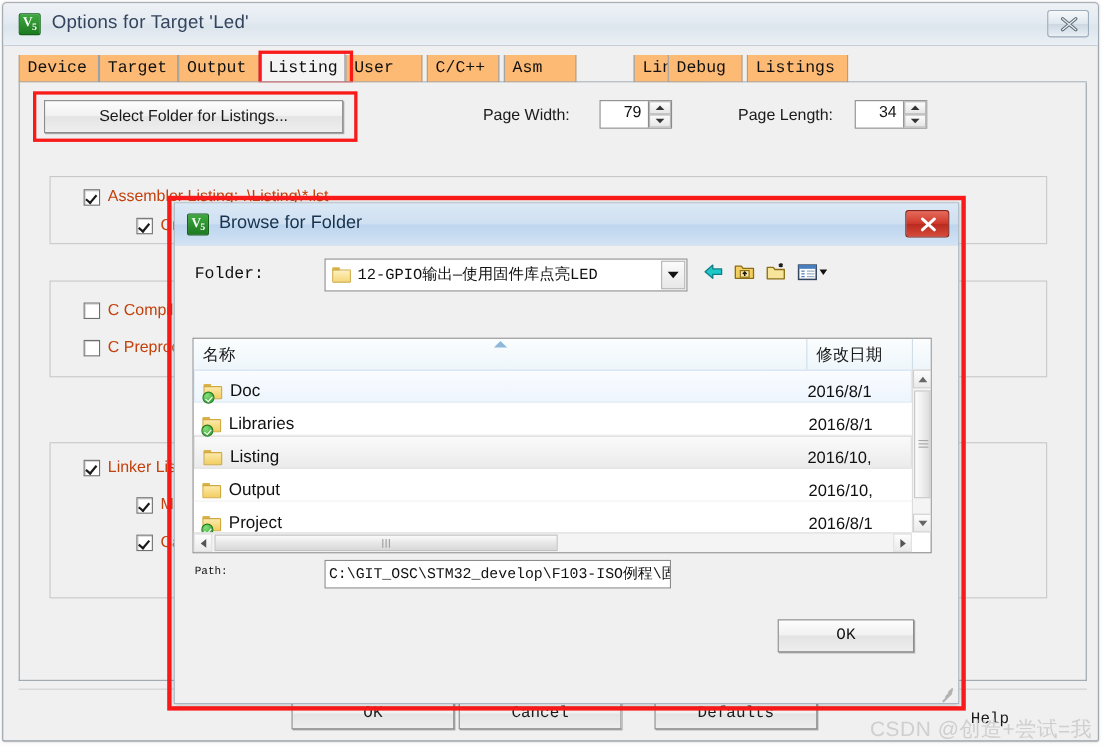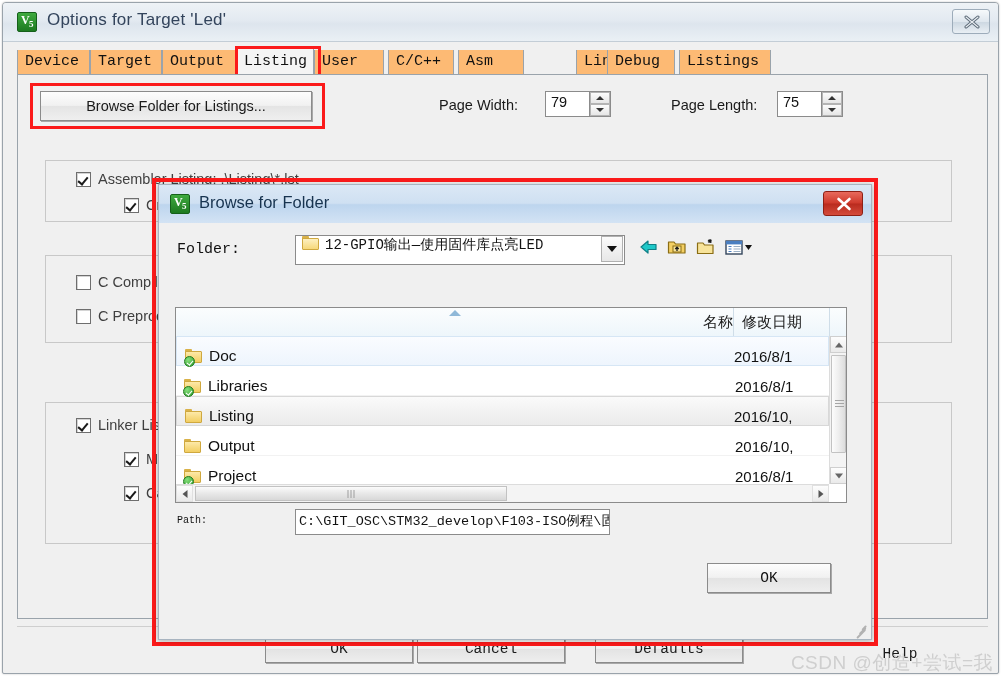--- a/index.html
+++ b/index.html
@@ -108,21 +108,21 @@
 
   .field-label{
     position:absolute;font-size:14.5px;color:#1a1a1a;white-space:nowrap;
   }
   .spin-box{
     position:absolute;height:26px;background:#fff;
     border:1px solid #8b8b8b;box-sizing:border-box;
     display:flex;align-items:stretch;
   }
   .spin-box .val{
-    flex:1;padding:2px 0 0 5px;font-size:14.5px;color:#111;
+    flex:1;padding:2px 0 0 21px;font-size:14.5px;color:#111;
     font-family:"Liberation Sans",sans-serif;
   }
   .spin-btns{
     width:20px;border-left:1px solid #8b8b8b;
     display:flex;flex-direction:column;
     background:linear-gradient(to bottom,#fbfbfb,#eaeaea);
   }
   .spin-btns div{
     flex:1;position:relative;
     border:1px solid #b4b4b4;box-sizing:border-box;margin:0;
@@ -146,21 +146,21 @@
   .chk{
     width:15px;height:15px;background:#fff;border:1px solid #6e6e6e;
     box-sizing:border-box;position:relative;flex:none;margin-right:7px;
     box-shadow:inset 1px 1px 0 #d4d4d4;
   }
   .chk.on::after{
     content:"";position:absolute;left:3px;top:2px;width:4px;height:8px;
     border-right:2px solid #1a1a1a;border-bottom:2px solid #1a1a1a;
     transform:rotate(40deg);
   }
-  .chk-label{font-size:14.5px;color:#404040;}
+  .chk-label{font-size:14.5px;color:#c2410c;}
 
   
   .bottom-btn{
     position:absolute;bottom:10px;height:28px;
     background:linear-gradient(to bottom,#fdfdfd,#f0f0f0 48%,#e3e3e3 50%,#eeeeee);
     border:1px solid #8b8b8b;box-sizing:border-box;
     font-family:"Liberation Mono","DejaVu Sans Mono",monospace;
     font-size:14.5px;color:#1a1a1a;text-align:center;line-height:26px;
     box-shadow:1px 1px 0 #a8a8a8;cursor:pointer;
   }
@@ -196,21 +196,21 @@
   #browse-close svg{position:absolute;left:12px;top:5px;}
 
   #browse-body{position:absolute;left:0;top:38px;right:0;bottom:0;background:#f0f0f0;}
 
   .mono{font-family:"Liberation Mono","DejaVu Sans Mono",monospace;}
 
   #folder-label{position:absolute;left:18px;top:18px;font-size:15px;color:#111;}
   #folder-combo{
     position:absolute;left:136px;top:12px;width:330px;height:30px;
     background:#fff;border:1px solid #8b8b8b;box-sizing:border-box;
-    display:flex;align-items:flex-start;
+    display:flex;align-items:center;
   }
   #folder-combo .fi{margin:0 6px 0 6px;flex:none;}
   #folder-combo .txt{
     flex:1;overflow:hidden;white-space:nowrap;
     font-size:14px;color:#111;
     font-family:"Liberation Mono","DejaVu Sans Mono",monospace;
   }
   #folder-combo .arrow{
     width:22px;height:26px;flex:none;position:relative;
     background:linear-gradient(to bottom,#fbfbfb,#e7e7e7);
@@ -252,21 +252,21 @@
     position:absolute;left:0;top:0;right:0;height:28px;
     background:linear-gradient(to bottom,#fbfdfe,#eef6fb);
     border-bottom:1px solid #cfdde8;
     display:flex;
   }
   #list-header .hcell{
     position:relative;height:28px;display:flex;align-items:center;
     font-size:15px;color:#1a1a1a;padding-left:8px;box-sizing:border-box;
     border-right:1px solid #cfdde8;
   }
-  #hdr-name{width:558px;justify-content:flex-end;}
+  #hdr-name{width:558px;}
   #hdr-date{width:96px;border-right:none;}
   #sort-arrow{
     position:absolute;left:50%;top:2px;transform:translateX(-50%);
     width:0;height:0;border-left:6px solid transparent;border-right:6px solid transparent;
     border-bottom:6px solid #8fb8d8;
   }
   #list-rows{position:absolute;left:0;top:28px;right:17px;bottom:18px;overflow:hidden;}
   .frow{
     height:30px;display:flex;align-items:flex-end;box-sizing:border-box;
     border-bottom:1px solid #f2f2f2;
@@ -383,35 +383,35 @@
       <div class="tab" style="left:441px;width:66px;">Asm</div>
       <div class="tab" style="left:519px;width:71px;margin-left:40px;">Linker</div>
       <div class="tab" style="left:590px;width:68px;">Debug</div>
       <div class="tab" style="left:662px;width:92px;">Listings</div>
     </div>
     <div id="tab-highlight" style="left:232px;top:43px;width:86px;height:31px;"></div>
     <div id="tab-underline"></div>
 
     <div id="tab-content">
 
-      <div id="select-folder-btn">Browse Folder for Listings...</div>
+      <div id="select-folder-btn">Select Folder for Listings...</div>
       <div id="select-folder-highlight"></div>
 
       <div class="field-label" style="left:421px;top:22px;">Page Width:</div>
       <div class="spin-box" style="left:527px;top:16px;width:66px;">
         <div class="val">79</div>
         <div class="spin-btns">
           <div class="up"></div>
           <div class="down"></div>
         </div>
       </div>
 
       <div class="field-label" style="left:653px;top:22px;">Page Length:</div>
       <div class="spin-box" style="left:759px;top:16px;width:66px;">
-        <div class="val">75</div>
+        <div class="val">34</div>
         <div class="spin-btns">
           <div class="up"></div>
           <div class="down"></div>
         </div>
       </div>
 
       <div class="groupbox" style="left:27px;top:85px;width:907px;height:62px;">
         <div class="chk-row" style="left:30px;top:10px;">
           <span class="chk on"></span>
           <span class="chk-label">Assembler Listing:  .\Listing\*.lst</span>

